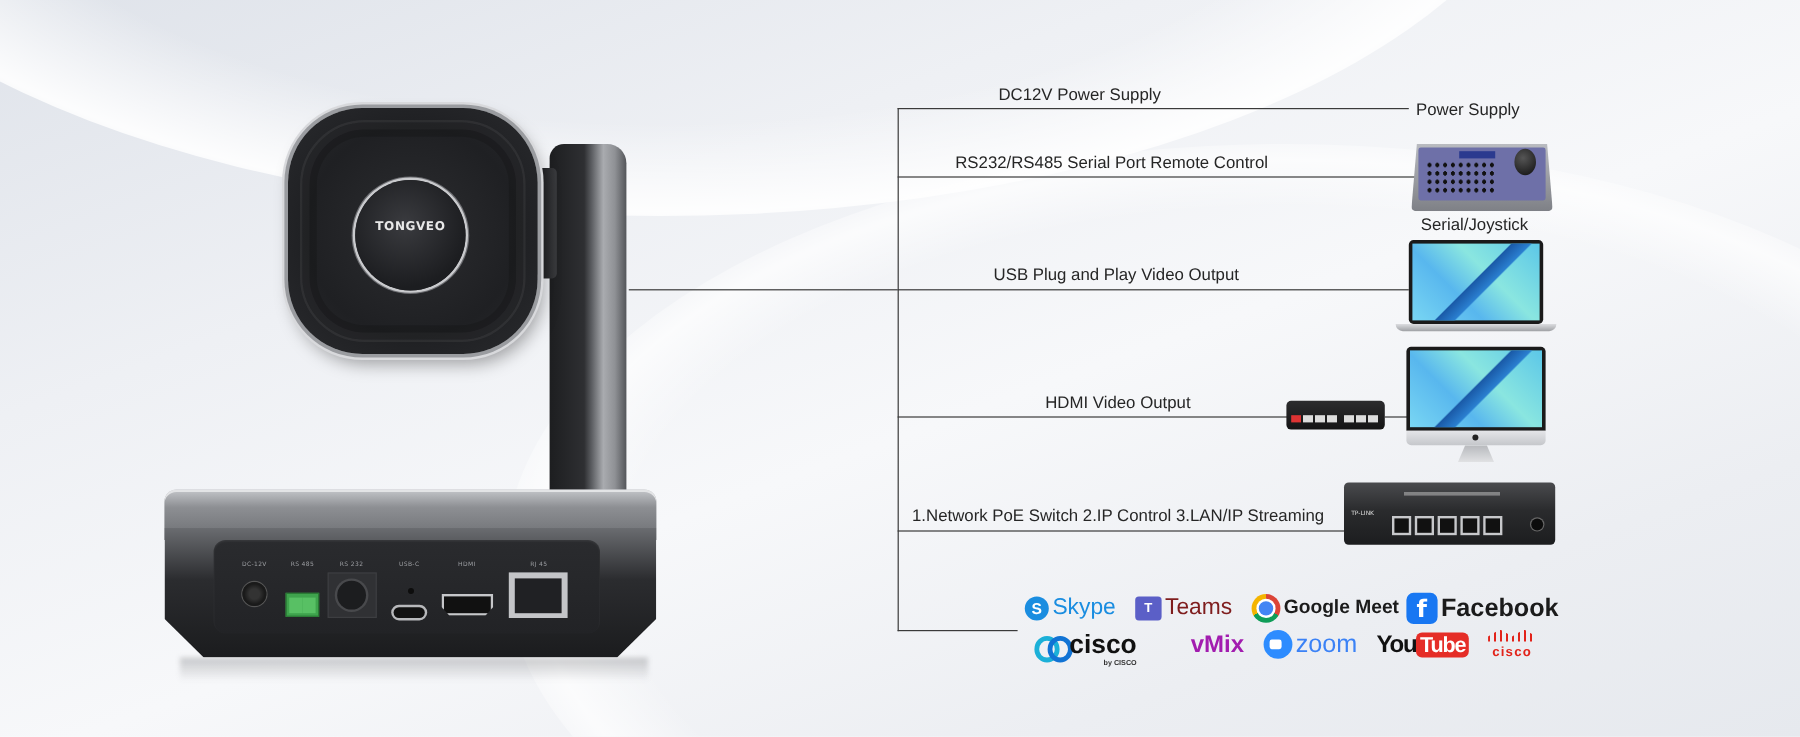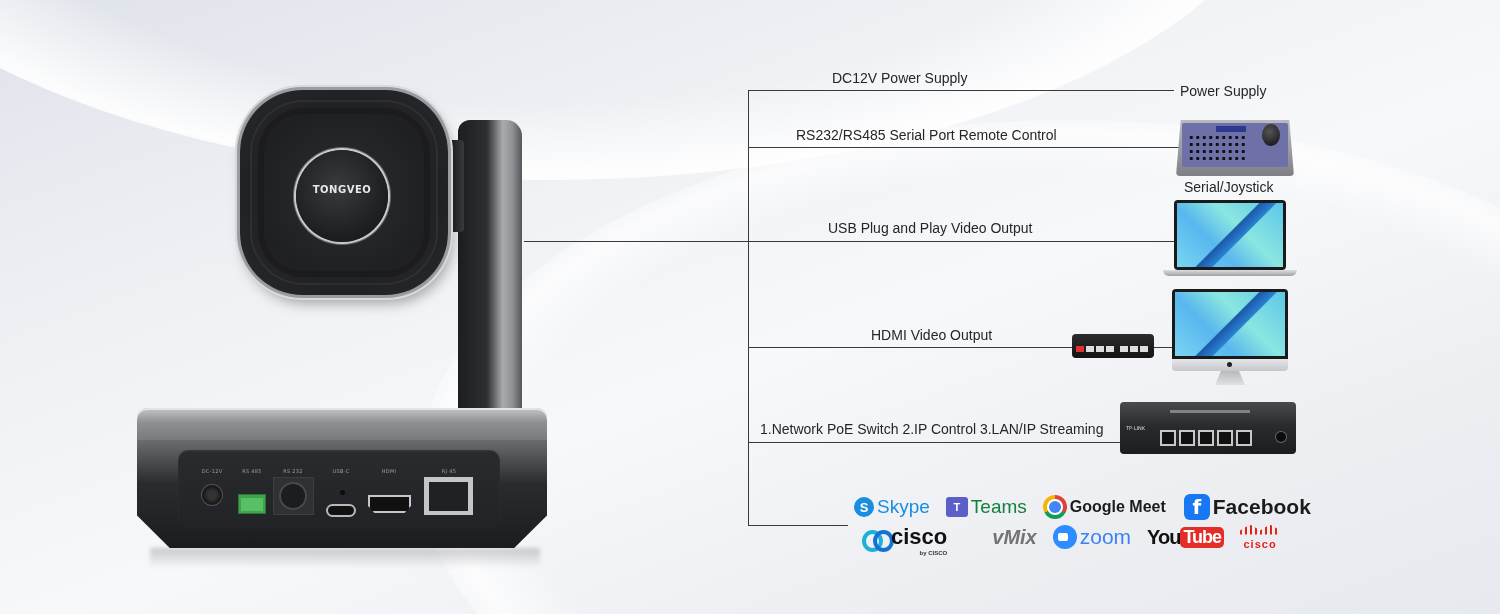--- a/index.html
+++ b/index.html
@@ -137,36 +137,36 @@
   .poe-dc { left: 1276px; top: 432px; width: 10px; height: 10px; border-radius: 50%; background: #0c0c0c; box-shadow: 0 0 0 1px #666; }
   .poe-brand { left: 1126px; top: 425px; font-size: 5px; color: #ddd; font-family: "DejaVu Sans", sans-serif; }
 
   
   .logo-row { position: absolute; display: flex; align-items: center; white-space: nowrap; }
   .logo { display: flex; align-items: center; gap: 3px; margin-right: 16px; }
   .logo-ico { display: inline-flex; align-items: center; justify-content: center; color: #fff; font-weight: bold; }
   .ico-skype { width: 20px; height: 20px; border-radius: 50%; background: #1a8de0; font-size: 13px; }
   .txt-skype { color: #1a8de0; font-size: 19px; }
   .ico-teams { width: 22px; height: 20px; border-radius: 3px; background: #5b5fc7; font-size: 11px; }
-  .txt-teams { color: #15803d; font-size: 19px; }
+  .txt-teams { color: #7f1d1d; font-size: 19px; }
   .ico-chrome { width: 24px; height: 24px; border-radius: 50%;
     background: conic-gradient(#db4437 0 120deg, #0f9d58 120deg 240deg, #f4b400 240deg 360deg); position: relative; }
   .ico-chrome::after { content: ""; position: absolute; left: 6px; top: 6px; width: 12px; height: 12px; border-radius: 50%; background: #4285f4; box-shadow: 0 0 0 2px #fff; }
   .txt-gmeet { color: #1b1b1b; font-size: 16px; font-weight: bold; }
   .ico-fb { width: 26px; height: 26px; border-radius: 6px; background: #1877f2; font-size: 20px; font-family: "DejaVu Sans", sans-serif; }
   .txt-fb { color: #1b1b1b; font-size: 21px; font-weight: bold; }
   .ico-webex { width: 26px; height: 18px; position: relative; }
   .ico-webex::before, .ico-webex::after { content: ""; position: absolute; top: 2px; width: 13px; height: 14px; border-radius: 50%; border: 4px solid #1ea0e8; }
   .ico-webex::before { left: 0; border-color: #1bb0d8; } .ico-webex::after { left: 11px; border-color: #1173d4; }
   .txt-webex { color: #111; font-size: 22px; font-weight: bold; line-height: 1; position: relative; }
   .txt-webex-sub { position: absolute; right: 0; bottom: -8px; font-size: 6px; font-weight: bold; color: #333; }
   .ico-vmix { width: 26px; height: 26px; display: grid; grid-template-columns: repeat(3, 1fr); gap: 1px; }
   .ico-vmix i { background: #1d6fc4; display: block; }
   .ico-vmix i.o { background: #f29a1d; }
-  .txt-vmix { color: #737373; font-size: 20px; font-weight: bold; font-style: italic; }
+  .txt-vmix { color: #a21caf; font-size: 20px; font-weight: bold; }
   .ico-zoom { width: 24px; height: 24px; border-radius: 50%; background: #2d8cff; position: relative; }
   .ico-zoom::after { content: ""; position: absolute; left: 5px; top: 8px; width: 10px; height: 8px; background: #fff; border-radius: 2px; }
   .txt-zoom { color: #3b82f6; font-size: 21px; }
   .txt-you { color: #111; font-size: 20px; font-weight: bold; letter-spacing: -1px; }
   .txt-tube { background: #e52d27; color: #fff; font-size: 18px; font-weight: bold; padding: 0 3px; border-radius: 5px; letter-spacing: -1px; }
   .cisco { display: flex; flex-direction: column; align-items: center; text-align: center; }
   .cisco-bars { width: 40px; height: 10px;
     background-image: repeating-linear-gradient(90deg, #e2231a 0 2px, transparent 2px 5px); 
     clip-path: polygon(0 60%, 12% 30%, 25% 0, 38% 30%, 50% 60%, 62% 30%, 75% 0, 88% 30%, 100% 60%, 100% 100%, 0 100%); }
   .txt-cisco { color: #e2231a; font-size: 11px; font-weight: bold; letter-spacing: 1px; }
@@ -273,21 +273,21 @@
 
 <div class="logo-row" style="left:854px; top:494px;">
   <div class="logo">
     <span class="logo-ico ico-skype">S</span>
     <span class="txt-skype">Skype</span>
   </div>
   <div class="logo">
     <span class="logo-ico ico-teams">T</span>
     <span class="txt-teams">Teams</span>
   </div>
-  <div class="logo" style="margin-right:18px">
+  <div class="logo" style="margin-right:6px">
     <span class="logo-ico ico-chrome"></span>
     <span class="txt-gmeet">Google Meet</span>
   </div>
   <div class="logo">
     <span class="logo-ico ico-fb">f</span>
     <span class="txt-fb">Facebook</span>
   </div>
 </div>
 
 <div class="logo-row" style="left:862px; top:524px;">

